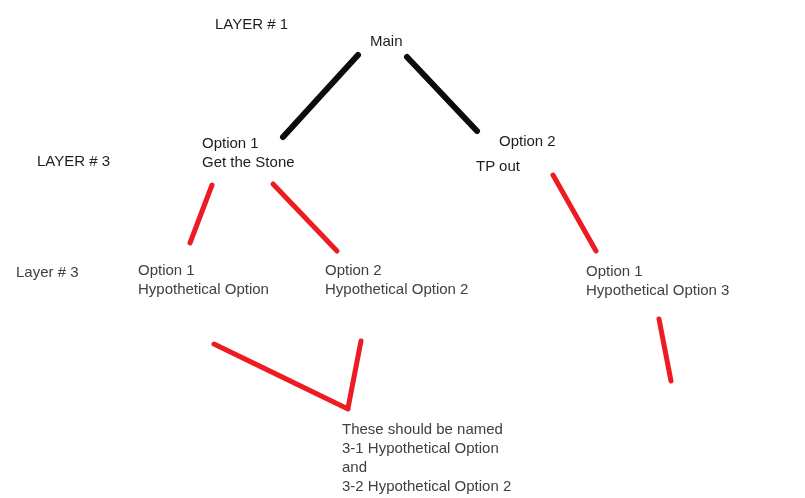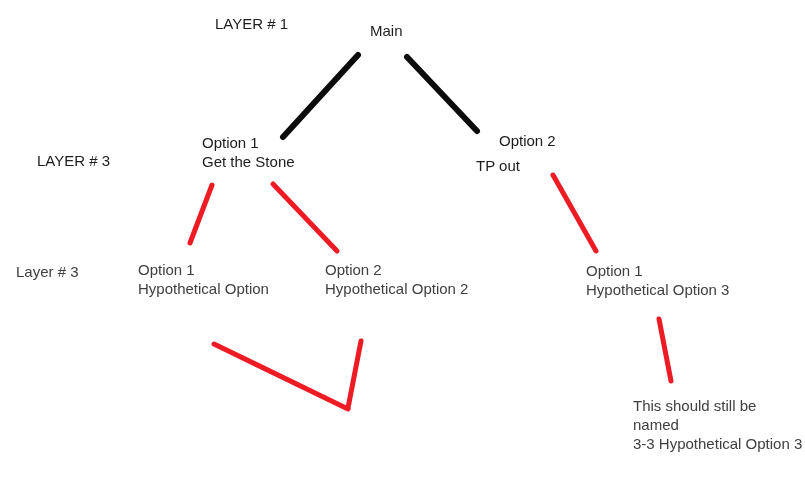--- a/index.html
+++ b/index.html
@@ -40,21 +40,21 @@
       <line x1="212" y1="185" x2="190" y2="243" stroke="#ed1c24" stroke-width="5" stroke-linecap="round"></line>
       <line x1="273" y1="184" x2="337" y2="251" stroke="#ed1c24" stroke-width="5" stroke-linecap="round"></line>
       <line x1="553" y1="175" x2="596" y2="251" stroke="#ed1c24" stroke-width="5" stroke-linecap="round"></line>
       <line x1="214" y1="344" x2="348" y2="409" stroke="#ed1c24" stroke-width="5" stroke-linecap="round"></line>
       <line x1="361" y1="341" x2="348" y2="408" stroke="#ed1c24" stroke-width="5" stroke-linecap="round"></line>
       <line x1="659" y1="319" x2="671" y2="381" stroke="#ed1c24" stroke-width="5" stroke-linecap="round"></line>
     </svg>
 
   <div class="lbl black" style="left:215px; top:14px">LAYER # 1</div>
 
-  <div class="lbl black" style="left:370px; top:21px">Main</div>
+  <div class="lbl black" style="left:370px; top:31px">Main</div>
 
   <div class="lbl black" style="left:202px; top:133px">Option 1
 Get the Stone</div>
 
   <div class="lbl black" style="left:37px; top:151px">LAYER # 3</div>
 
   <div class="lbl black" style="left:499px; top:131px">Option 2</div>
 
   <div class="lbl black" style="left:476px; top:156px">TP out</div>
 
@@ -62,17 +62,19 @@
 
   <div class="lbl red" style="left:138px; top:260px">Option 1
 Hypothetical Option</div>
 
   <div class="lbl red" style="left:325px; top:260px">Option 2
 Hypothetical Option 2</div>
 
   <div class="lbl red" style="left:586px; top:261px">Option 1
 Hypothetical Option 3</div>
 
+  <div class="lbl red" style="left:342px; top:419px">These should be named
+3-1 Hypothetical Option
+and
+3-2 Hypothetical Option 2</div>
 
-  <div class="lbl red" style="left:633px; top:396px">This should still be named
-3-3 Hypothetical Option 3</div>
 
 </div>
 
 </body></html>

